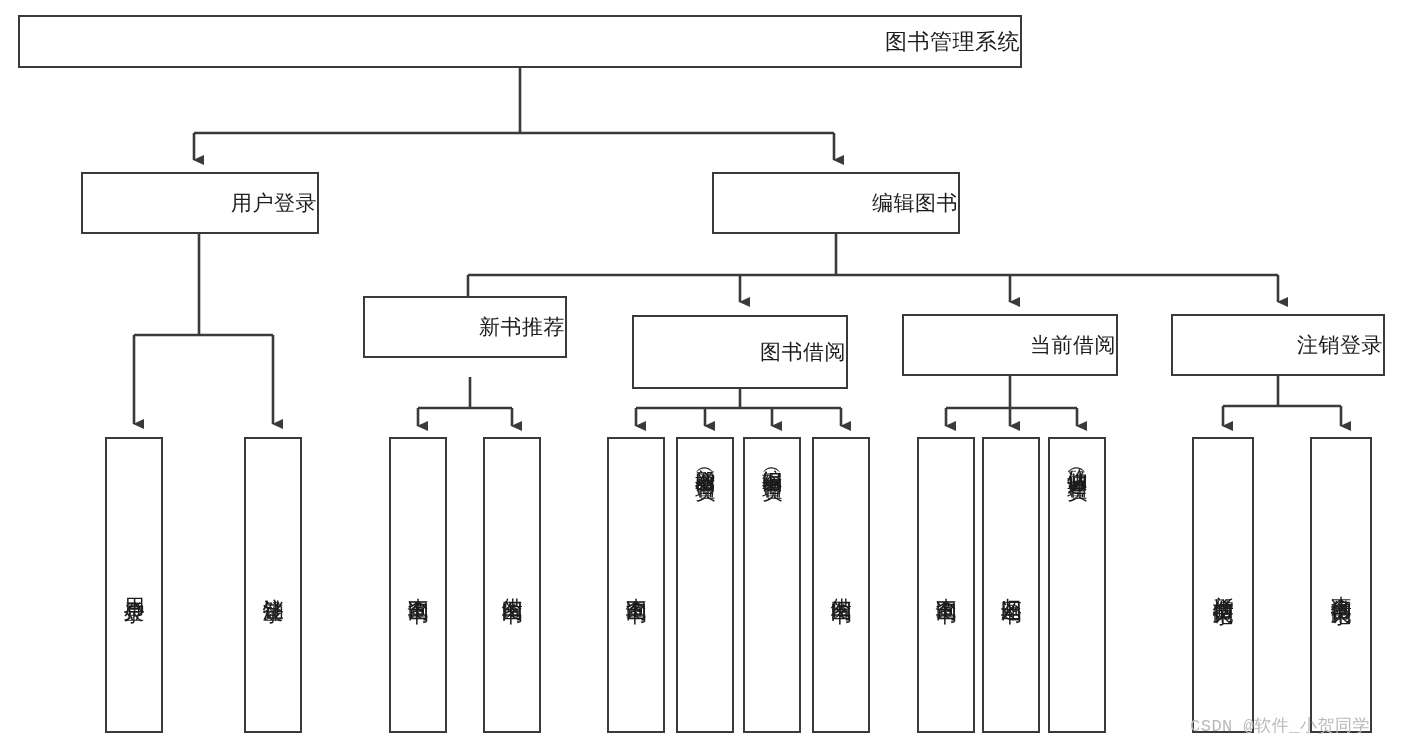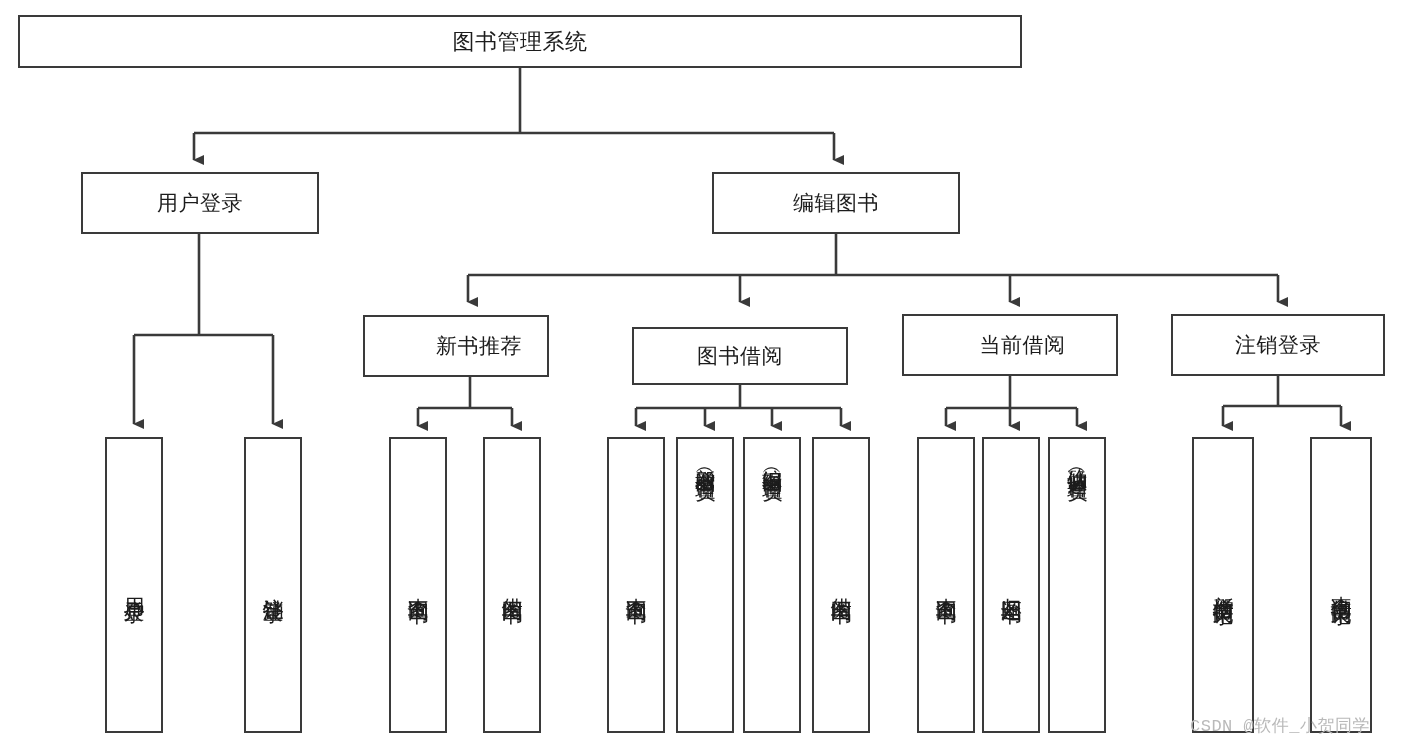--- a/index.html
+++ b/index.html
@@ -11,21 +11,21 @@
   #canvas{position:relative;width:1405px;height:747px;background:#fff;}
   svg.lines{position:absolute;left:0;top:0;width:1405px;height:747px;pointer-events:none;}
 
   .node{
     position:absolute;
     box-sizing:border-box;
     border:2.5px solid #3a3a3a;
     background:#ffffff;
     display:flex;
     align-items:center;
-    justify-content:center;
+    justify-content:flex-end;
     color:#1c1c1c;
   }
   .node .lbl{
     display:block;
     text-align:center;
     line-height:1.18;
     letter-spacing:0.5px;
     white-space:nowrap;
   }
   
@@ -118,25 +118,25 @@
   </div>
 
   <div class="node h-node" style="left:81px;top:172px;width:238px;height:62px;">
     <span class="lbl">用户登录</span>
   </div>
 
   <div class="node h-node" style="left:712px;top:172px;width:248px;height:62px;">
     <span class="lbl">编辑图书</span>
   </div>
 
-  <div class="node h-node" style="left:363px;top:315px;width:186px;height:62px;padding-left:46px;">
+  <div class="node h-node" style="left:363px;top:296px;width:204px;height:62px;padding-left:46px;">
     <span class="lbl">新书推荐</span>
   </div>
 
-  <div class="node h-node" style="left:632px;top:327px;width:216px;height:58px;">
+  <div class="node h-node" style="left:632px;top:315px;width:216px;height:74px;">
     <span class="lbl">图书借阅</span>
   </div>
 
   <div class="node h-node" style="left:902px;top:314px;width:216px;height:62px;padding-left:25px;">
     <span class="lbl">当前借阅</span>
   </div>
 
   <div class="node h-node" style="left:1171px;top:314px;width:214px;height:62px;">
     <span class="lbl">注销登录</span>
   </div>

